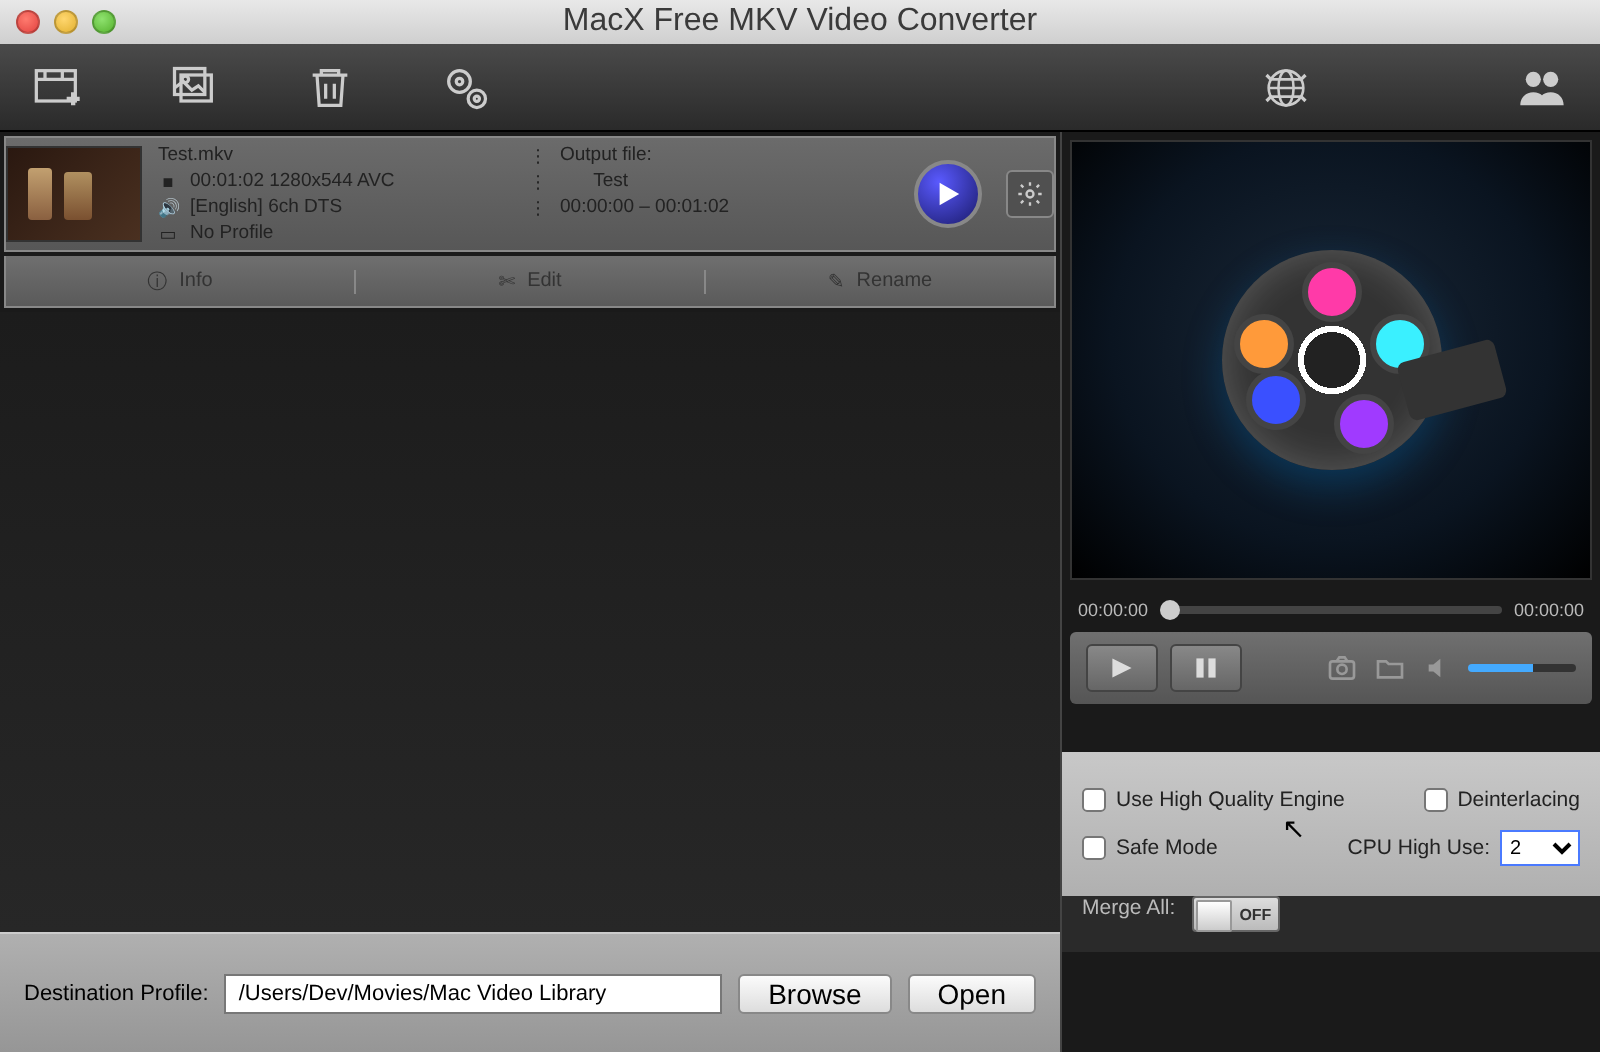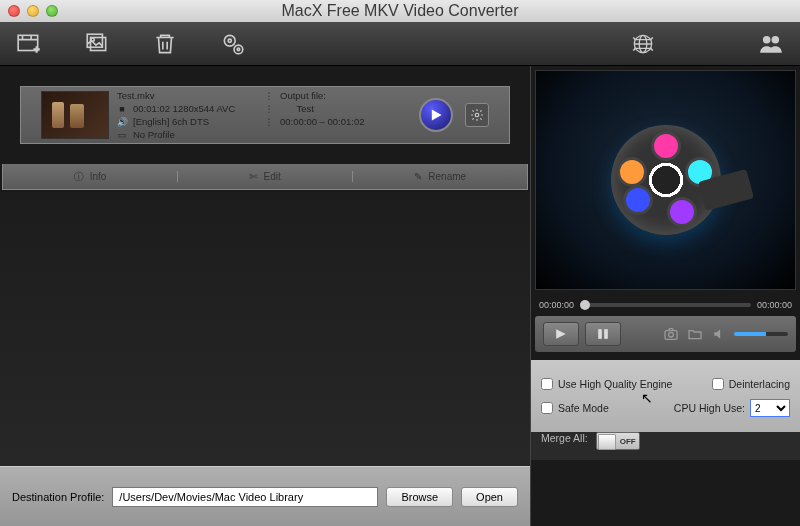--- a/index.html
+++ b/index.html
@@ -15,41 +15,41 @@
 
 .toolbar { height: 44px; background: linear-gradient(#4a4a4a, #2a2a2a); display: flex; align-items: center; padding: 0 15px; gap: 40px; border-bottom: 1px solid #000; }
 .toolbar .spacer { flex: 1; }
 .tb-icon { width: 28px; height: 28px; color: #ccc; cursor: pointer; display: flex; align-items: center; justify-content: center; }
 .tb-icon svg { width: 26px; height: 26px; }
 
 .main { display: flex; height: 460px; }
 .left { width: 530px; display: flex; flex-direction: column; background: #1a1a1a; }
 .right { flex: 1; display: flex; flex-direction: column; background: #1a1a1a; border-left: 1px solid #444; }
 
-.file-row { background: linear-gradient(#6b6b6b, #575757); height: 58px; display: flex; align-items: center; padding: 4px 20px; border: 1px solid #888; margin: 20px; gap: 8px; font-size: 10px; color: #222; }
+.file-row { background: linear-gradient(#6b6b6b, #575757); height: 58px; display: flex; align-items: center; padding: 4px 0; border: 1px solid #888; margin: 2px; gap: 8px; font-size: 10px; color: #222; }
 .thumb { width: 68px; height: 48px; background: linear-gradient(135deg,#2a1810,#4a3020); border: 1px solid #333; position:relative; overflow:hidden;}
 .thumb::before{content:"";position:absolute;left:10px;top:10px;width:12px;height:26px;background:linear-gradient(#c2a070,#8a6040);border-radius:2px;}
 .thumb::after{content:"";position:absolute;left:28px;top:12px;width:14px;height:24px;background:linear-gradient(#b09060,#7a5030);border-radius:2px;}
 .file-meta { flex: 1; display: flex; }
 .meta-col { flex: 1; }
 .meta-line { display: flex; align-items: center; gap: 6px; height: 13px; font-size: 9.5px; }
 .mi { width: 10px; text-align: center; font-size: 9px; }
 .play-btn { width: 34px; height: 34px; border-radius: 50%; background: radial-gradient(circle at 35% 30%, #5a5aff, #1a1a6a); border: 2px solid #888; display:flex;align-items:center;justify-content:center; cursor:pointer;}
 .play-btn svg{width:14px;height:14px;fill:#fff;}
 .gear-sm{width:24px;height:24px;border:1px solid #888;border-radius:3px;background:#505050;display:flex;align-items:center;justify-content:center;cursor:pointer;margin-left:4px;}
 
 .action-strip { height: 26px; background: linear-gradient(#6f6f6f,#5a5a5a); margin: 0 2px 2px; display: flex; align-items: center; border:1px solid #888; border-top:none; }
 .action-strip .act { flex: 1; display: flex; align-items: center; justify-content: center; gap: 6px; font-size: 10px; color: #333; cursor:pointer; }
 .action-strip .act + .act { border-left: 1px solid #888; }
 
 .left .list-area { flex: 1; background: linear-gradient(#1c1c1c,#272727); }
 
 .dest-bar { height: 60px; background: linear-gradient(#b0b0b0,#969696); display: flex; align-items: center; padding: 0 12px; gap: 8px; font-size: 11px; border-top:1px solid #ccc; }
 .dest-bar input { flex: 1; height: 20px; padding: 0 6px; font-size: 11px; background: #fff; border: 1px solid #777; }
-.dest-bar button { height: 20px; padding: 0 14px; font-size: 11px; background: linear-gradient(#fbfbfb,#ddd); border: 1px solid #888; border-radius: 3px; cursor:pointer;}
+.dest-bar button { height: 20px; padding: 0 14px; font-size: 14px; background: linear-gradient(#fbfbfb,#ddd); border: 1px solid #888; border-radius: 3px; cursor:pointer;}
 
 .preview { height: 220px; margin: 4px; background: radial-gradient(ellipse at center 45%, #1a2838, #0a1420 60%, #000); border:1px solid #333; display:flex;align-items:center;justify-content:center; position:relative;}
 .reel { width: 110px; height: 110px; position: relative; }
 .reel-disc{width:110px;height:110px;border-radius:50%;background:radial-gradient(circle,#222 0 18%,#fff 18% 22%,#333 22% 100%);position:relative;box-shadow:0 8px 20px rgba(0,120,200,.3), inset 0 0 20px rgba(255,255,255,.2);}
 .reel-hole{position:absolute;width:30px;height:30px;border-radius:50%;border:3px solid #444;}
 .rh1{background:#ff3aa8;top:6px;left:40px;}
 .rh2{background:#3af0ff;top:32px;left:74px;}
 .rh3{background:#a03aff;bottom:8px;left:56px;}
 .rh4{background:#3a50ff;bottom:20px;left:12px;}
 .rh5{background:#ff9a3a;top:32px;left:6px;}
@@ -58,21 +58,21 @@
 .timeline { height: 22px; display: flex; align-items: center; padding: 0 8px; gap: 6px; font-size: 9px; color: #bbb; background:#1a1a1a;}
 .timeline .track { flex: 1; height: 4px; background: #444; border-radius: 2px; position:relative;}
 .timeline .track::before{content:"";position:absolute;left:0;top:-3px;width:10px;height:10px;background:#ccc;border-radius:50%;}
 
 .controls { height: 36px; background: linear-gradient(#707070,#555); display: flex; align-items: center; padding: 0 8px; gap: 6px; margin:0 4px;border-radius:3px;}
 .ctrl-btn { width: 36px; height: 24px; background: linear-gradient(#888,#666); border:1px solid #444; border-radius: 3px; display:flex;align-items:center;justify-content:center;cursor:pointer;}
 .ctrl-btn svg{width:12px;height:12px;fill:#ddd;}
 .ctrl-ic{width:18px;height:18px;color:#999;display:flex;align-items:center;justify-content:center;}
 .vol-track{width:54px;height:4px;background:linear-gradient(to right,#4af 60%,#333 60%);border-radius:2px;}
 
-.options { background: linear-gradient(#c8c8c8,#b0b0b0); padding: 12px 10px; font-size: 10.5px; color: #222; margin-top:8px;}
+.options { background: linear-gradient(#c8c8c8,#b0b0b0); padding: 12px 10px; font-size: 10.5px; color: #222; margin-top:24px;}
 .opt-row { display: flex; align-items: center; justify-content: space-between; height: 24px; }
 .opt-item { display: flex; align-items: center; gap: 5px; }
 .opt-item input[type=checkbox]{width:12px;height:12px;}
 .cpu-sel{width:40px;height:18px;font-size:10px;border:1px solid #4a7aff;background:#fff;}
 .cursor-ptr{position:absolute;font-size:14px;color:#000;}
 
 .merge-row { height: 28px; display:flex;align-items:flex-start;padding:0 10px;gap:8px;font-size:10.5px;color:#bbb;background:#2a2a2a;}
 .toggle-off{width:44px;height:18px;background:linear-gradient(#ddd,#bbb);border-radius:2px;border:1px solid #666;display:flex;align-items:center;justify-content:flex-end;padding:0 3px;font-size:8px;font-weight:bold;color:#333;position:relative;}
 .toggle-off::before{content:"";position:absolute;left:1px;top:1px;width:16px;height:14px;background:linear-gradient(#fff,#ccc);border:1px solid #999;border-radius:1px;}
 

